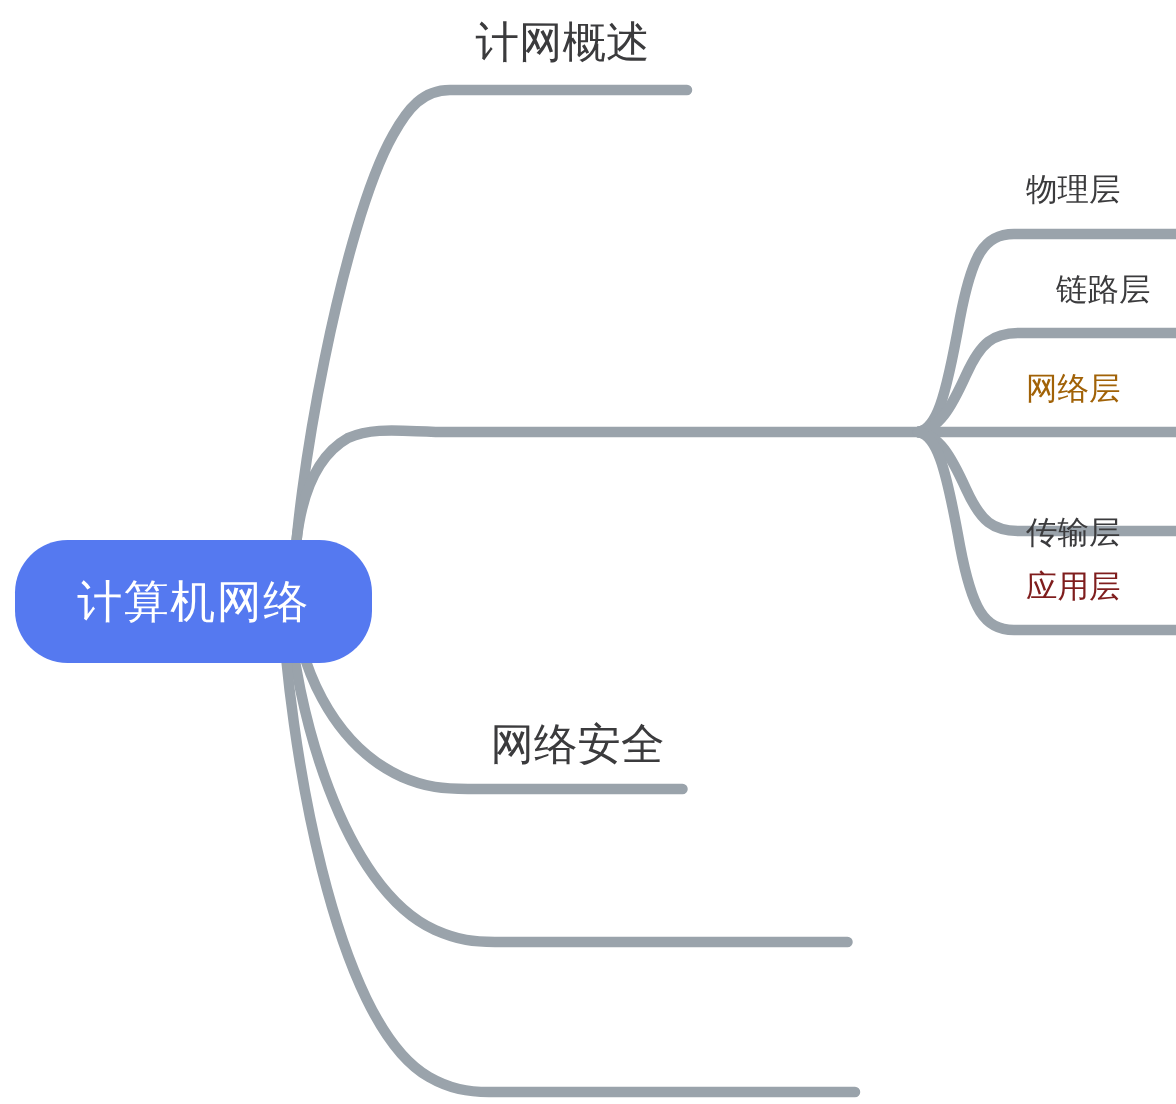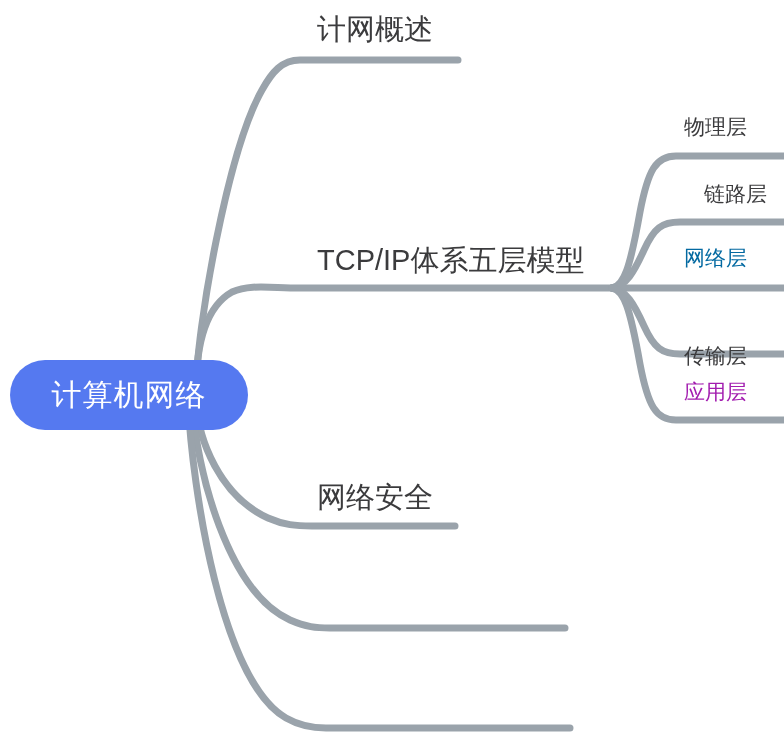--- a/index.html
+++ b/index.html
@@ -38,38 +38,38 @@
     letter-spacing: 0px;
   }
   .node-label.sub {
     font-size: 21px;
   }
   .root-node {
     position: absolute;
     left: 10px;
     top: 360px;
     width: 238px;
-    height: 70px;
+    height: 82px;
     background: #5579f0;
     border-radius: 35px;
     display: flex;
     align-items: center;
     justify-content: center;
     box-sizing: border-box;
   }
   .root-node span {
     color: #ffffff;
     font-size: 30px;
     white-space: nowrap;
     letter-spacing: 1px;
   }
   
   #lbl-0 { left: 317px; top: 14px; }
   #lbl-1 { left: 317px; top: 245px; }
-  #lbl-2 { left: 317px; top: 482px; text-align: right; }
+  #lbl-2 { left: 327px; top: 482px; text-align: right; }
   #lbl-3 { left: 317px; top: 582px; }
   #lbl-4 { left: 317px; top: 682px; }
   
   #sub-0 { left: 684px; top: 115px; text-align: right; }
   #sub-1 { left: 684px; top: 182px; margin-left: 20px; }
   #sub-2 { left: 684px; top: 248px; }
   #sub-3 { left: 684px; top: 313px; margin-top: 31px; }
   #sub-4 { left: 684px; top: 380px; }
 </style>
 </head>
@@ -102,36 +102,33 @@
     </g>
   </svg>
 
   <div class="root-node" style="background: rgb(85, 121, 240);">
     <span style="color: rgb(255, 255, 255);">计算机网络</span>
   </div>
 
   <div class="node-label" id="lbl-0" style="color: rgb(59, 59, 61);">
     <span>计网概述</span>
   </div>
-  <div class="node-label" id="lbl-1" style="color: rgb(59, 59, 61);">
-    <span>TCP/IP体系五层模型</span>
-  </div>
   <div class="node-label" id="lbl-2" style="color: rgb(59, 59, 61);">
     <span>网络安全</span>
   </div>
 
   <div class="node-label sub" id="sub-0" style="color: rgb(59, 59, 61);">
     <span>物理层</span>
   </div>
   <div class="node-label sub" id="sub-1" style="color: rgb(59, 59, 61);">
     <span>链路层</span>
   </div>
-  <div class="node-label sub" id="sub-2" style="color: #0369a1; font-family: Liberation Mono, monospace;">
+  <div class="node-label sub" id="sub-2" style="color: #a16207;">
     <span>网络层</span>
   </div>
   <div class="node-label sub" id="sub-3" style="color: rgb(59, 59, 61);">
     <span>传输层</span>
   </div>
-  <div class="node-label sub" id="sub-4" style="color: #a21caf;">
+  <div class="node-label sub" id="sub-4" style="color: #7f1d1d;">
     <span>应用层</span>
   </div>
 
 </div>
 
 </body></html>

